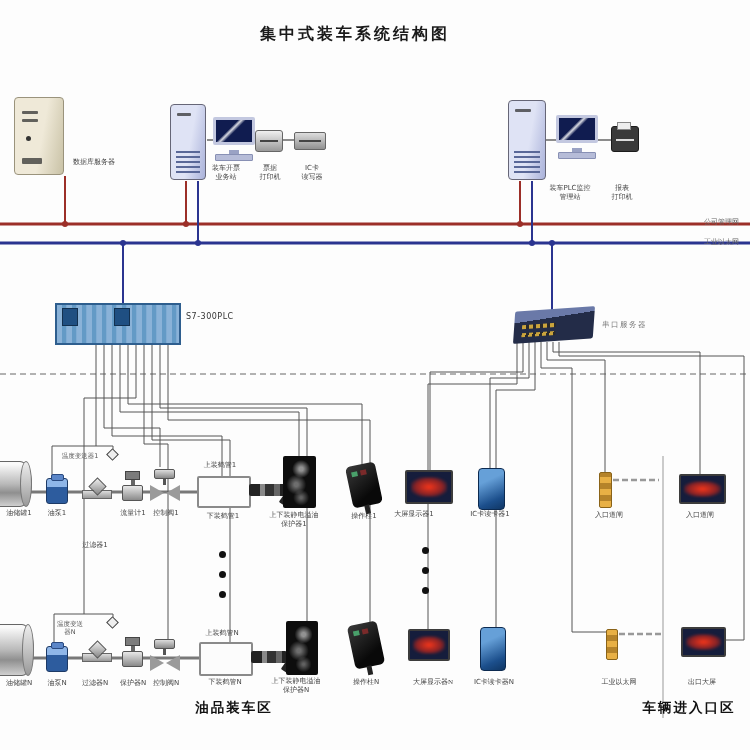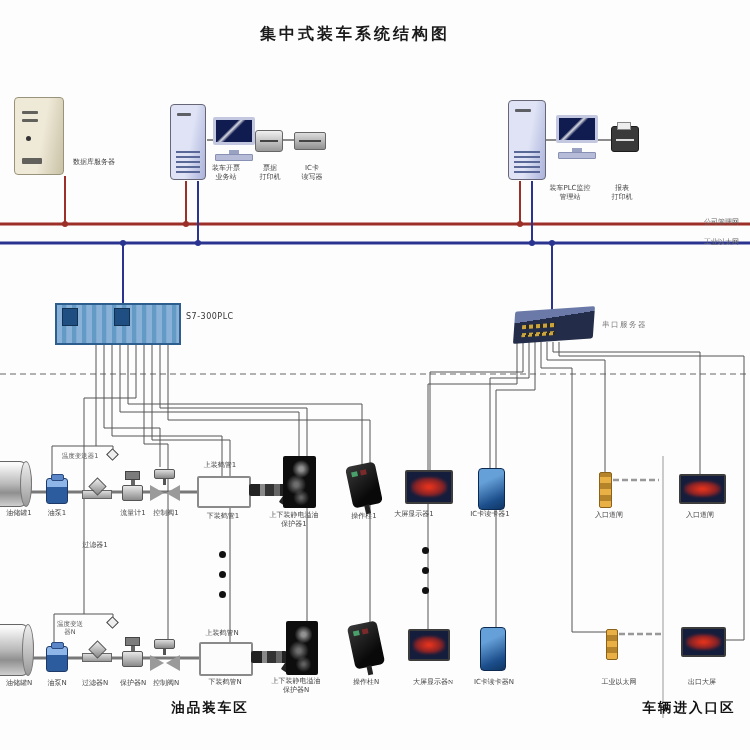--- a/index.html
+++ b/index.html
@@ -325,16 +325,16 @@
   <div class="lbl" style="left:198px;top:629px;width:48px;">上装鹤管N</div>
   <div class="lbl" style="left:201px;top:678px;width:48px;">下装鹤管N</div>
   <div class="lbl" style="left:252px;top:677px;width:88px;">上下装静电溢油
 保护器N</div>
   <div class="lbl" style="left:344px;top:678px;width:44px;">操作柱N</div>
   <div class="lbl" style="left:400px;top:678px;width:66px;font-family:Liberation Serif, serif;">大屏显示器N</div>
   <div class="lbl" style="left:464px;top:678px;width:60px;">IC卡读卡器N</div>
   <div class="lbl" style="left:596px;top:678px;width:46px;">工业以太网</div>
   <div class="lbl" style="left:678px;top:678px;width:48px;">出口大屏</div>
 
-  <div class="lbl zone" style="left:152px;top:699px;width:116px;">油品装车区</div>
+  <div class="lbl zone" style="left:176px;top:699px;width:116px;">油品装车区</div>
   <div class="lbl zone" style="left:628px;top:699px;width:122px;">车辆进入口区</div>
 
 </div>
 
 </body></html>

